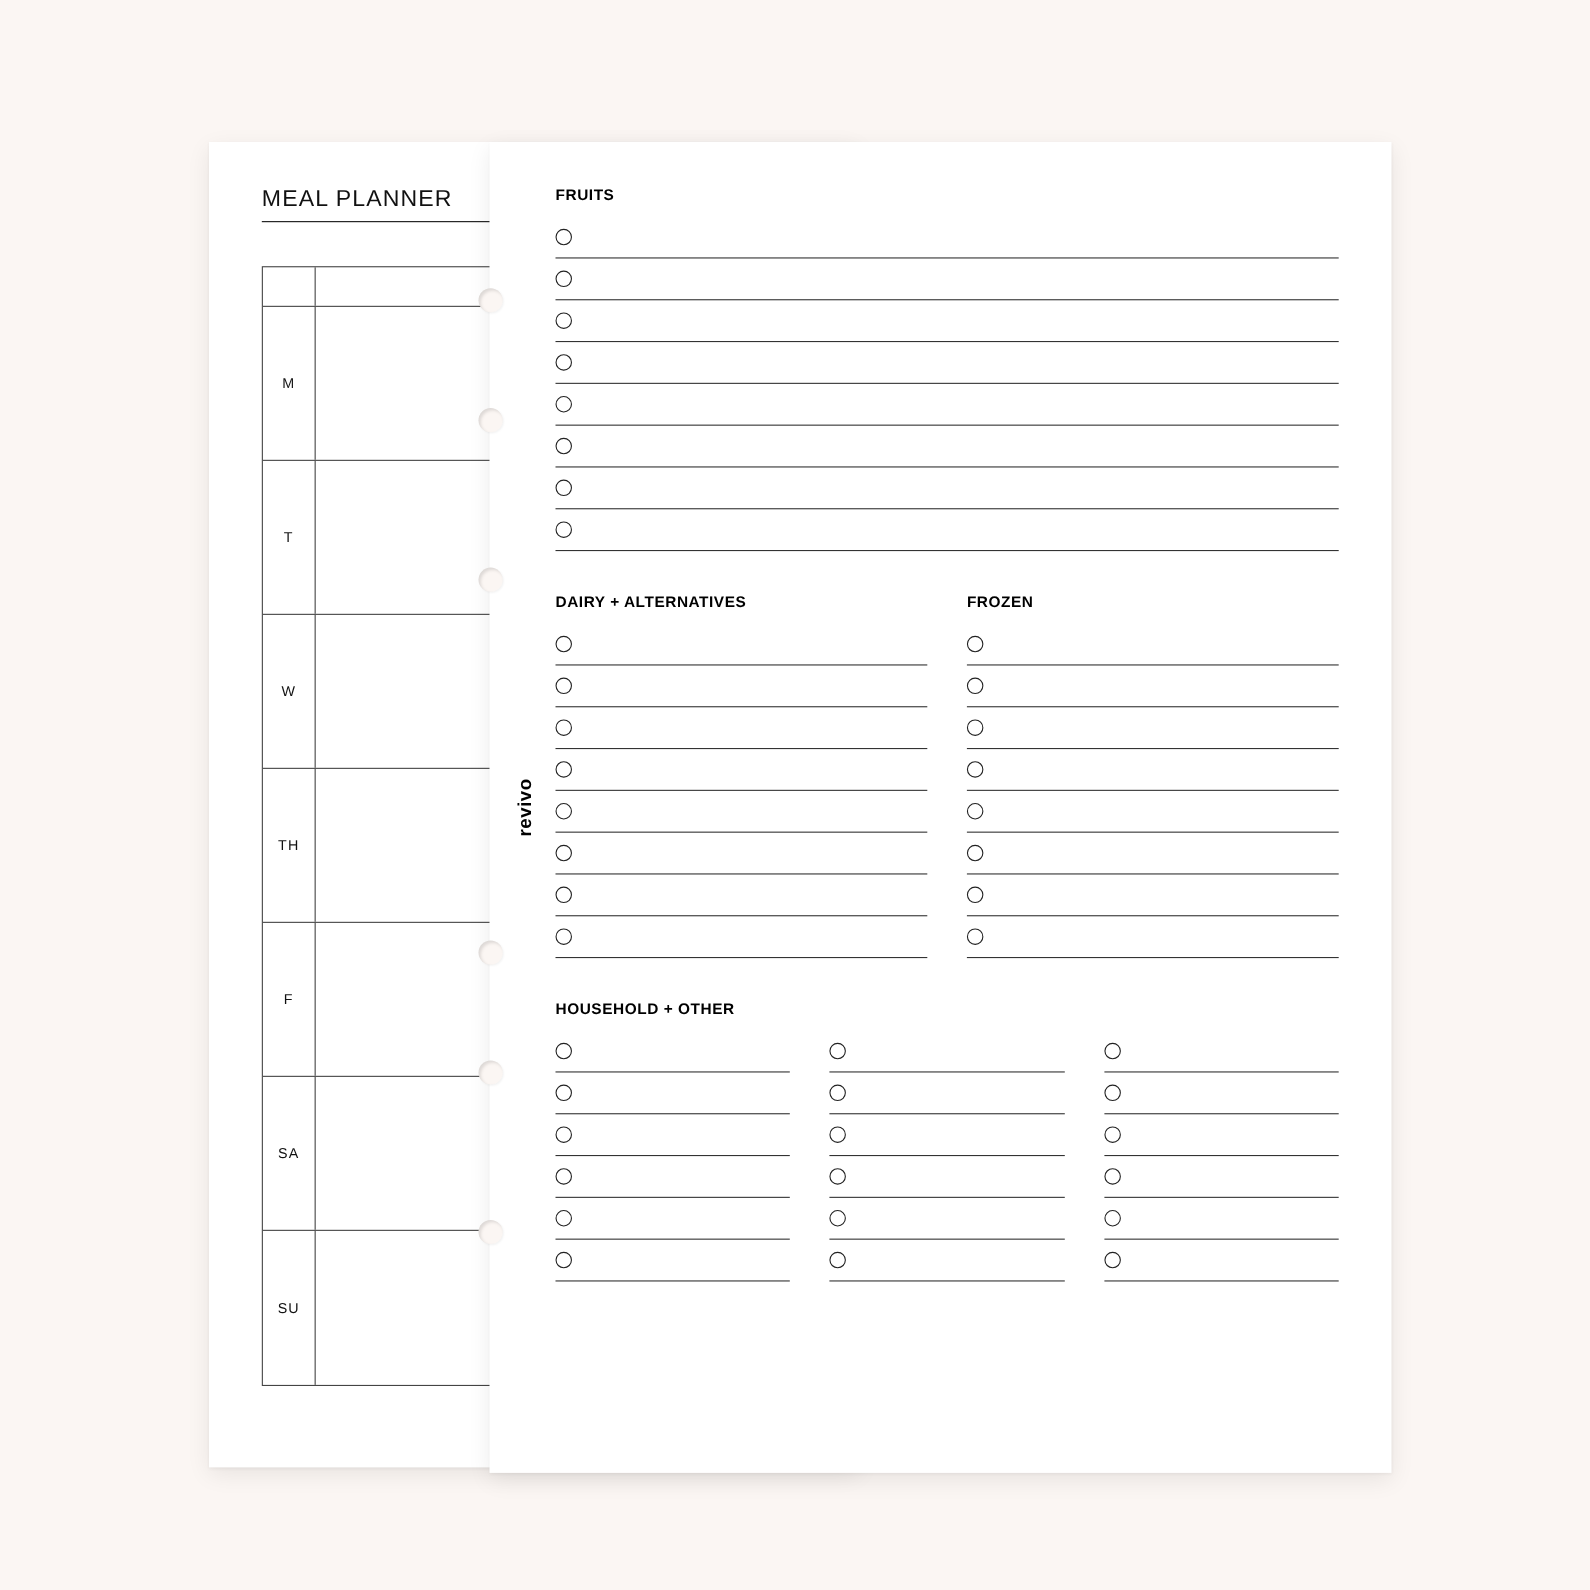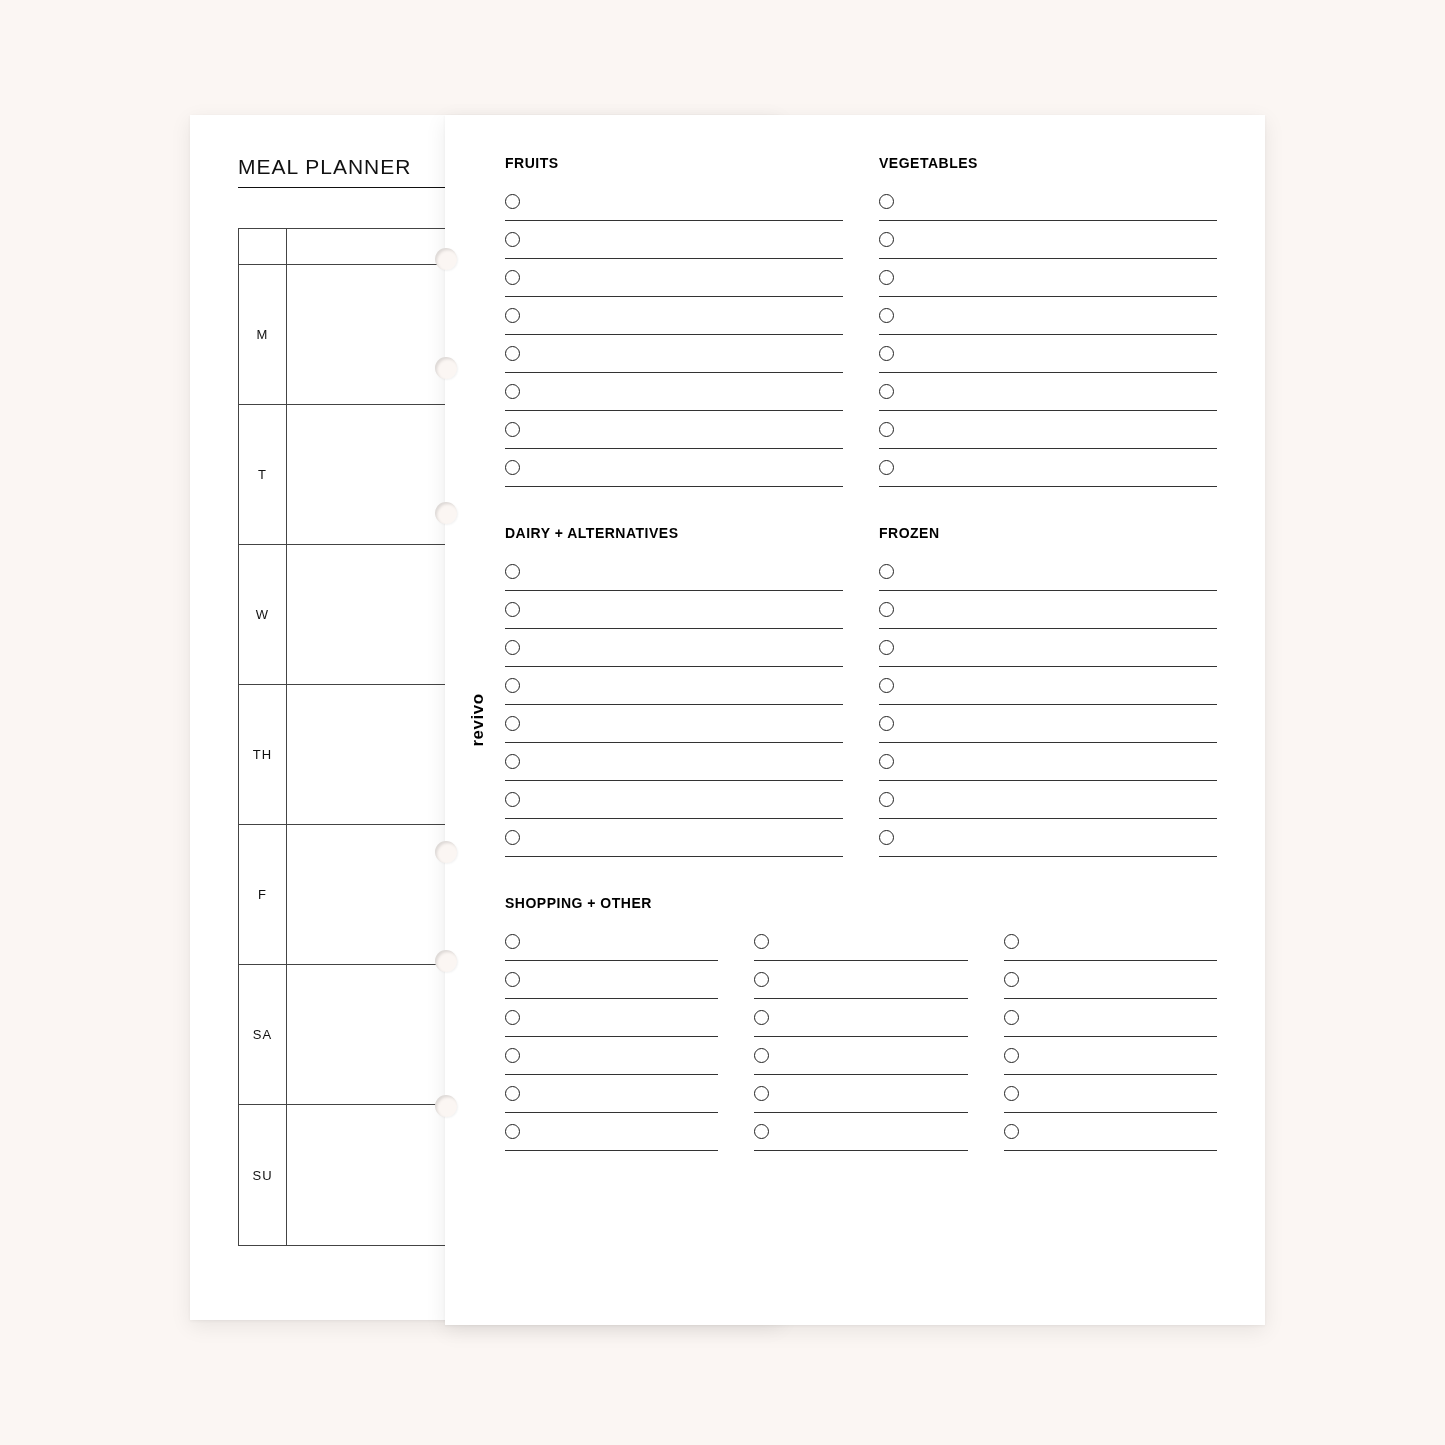--- a/index.html
+++ b/index.html
@@ -7,21 +7,21 @@
   body {
     background: #fbf6f3;
     font-family: "Helvetica Neue", Arial, sans-serif;
     position: relative;
     overflow: hidden;
   }
 
   .stage {
     position: absolute;
     left: 190px;
-    top: 115px;
+    top: 129px;
     width: 1075px;
     height: 1210px;
   }
 
   .sheet {
     position: absolute;
     background: #ffffff;
     box-shadow: 0 6px 20px rgba(0,0,0,0.08), 0 1px 3px rgba(0,0,0,0.05);
   }
 
@@ -228,47 +228,20 @@
             <div class="gl-line">
               <span class="gl-circle"></span>
             </div>
             <div class="gl-line">
               <span class="gl-circle"></span>
             </div>
             <div class="gl-line">
               <span class="gl-circle"></span>
             </div>
           </div>
-          <div class="gl-col">
-            <div class="gl-col-title">VEGETABLES</div>
-            <div class="gl-line">
-              <span class="gl-circle"></span>
-            </div>
-            <div class="gl-line">
-              <span class="gl-circle"></span>
-            </div>
-            <div class="gl-line">
-              <span class="gl-circle"></span>
-            </div>
-            <div class="gl-line">
-              <span class="gl-circle"></span>
-            </div>
-            <div class="gl-line">
-              <span class="gl-circle"></span>
-            </div>
-            <div class="gl-line">
-              <span class="gl-circle"></span>
-            </div>
-            <div class="gl-line">
-              <span class="gl-circle"></span>
-            </div>
-            <div class="gl-line">
-              <span class="gl-circle"></span>
-            </div>
-          </div>
         </div>
         <div class="gl-block">
           <div class="gl-col">
             <div class="gl-col-title">DAIRY + ALTERNATIVES</div>
             <div class="gl-line">
               <span class="gl-circle"></span>
             </div>
             <div class="gl-line">
               <span class="gl-circle"></span>
             </div>
@@ -314,21 +287,21 @@
             <div class="gl-line">
               <span class="gl-circle"></span>
             </div>
             <div class="gl-line">
               <span class="gl-circle"></span>
             </div>
           </div>
         </div>
         <div class="gl-block">
           <div class="gl-col">
-            <div class="gl-col-title">SHOPPING + OTHER</div>
+            <div class="gl-col-title">HOUSEHOLD + OTHER</div>
             <div class="gl-line">
               <span class="gl-circle"></span>
             </div>
             <div class="gl-line">
               <span class="gl-circle"></span>
             </div>
             <div class="gl-line">
               <span class="gl-circle"></span>
             </div>
             <div class="gl-line">

